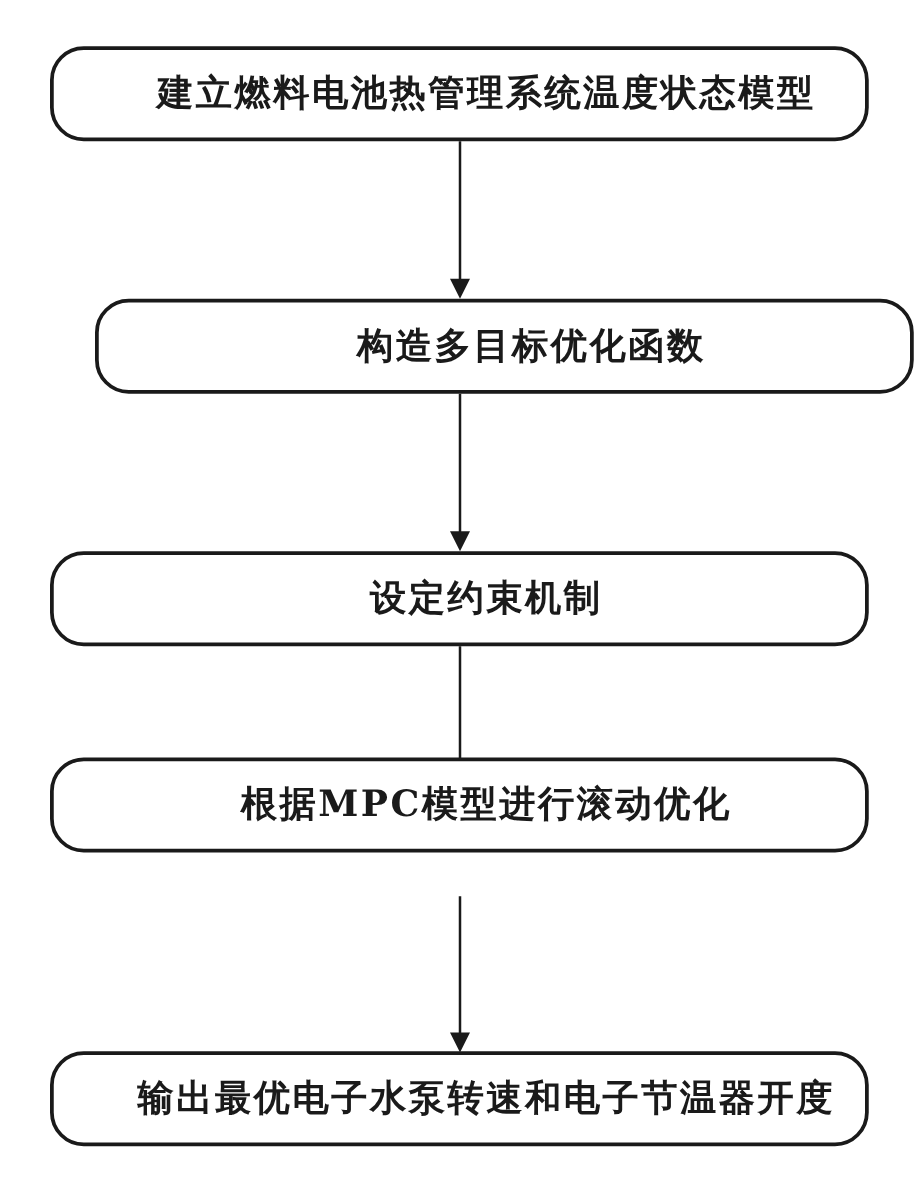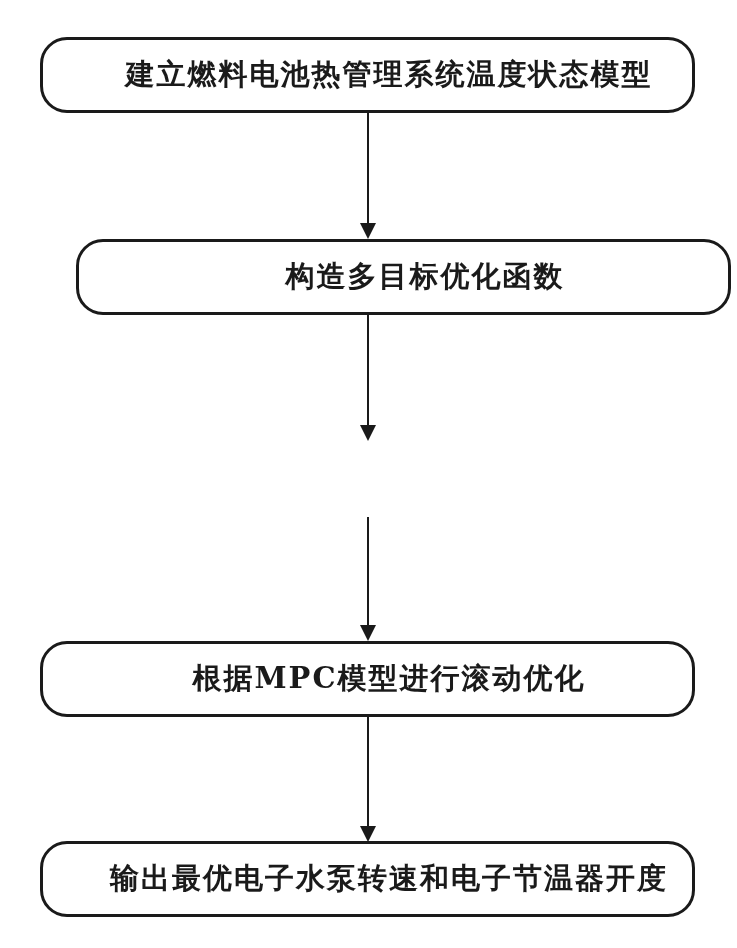--- a/index.html
+++ b/index.html
@@ -63,21 +63,21 @@
   }
   
   #arrow-1 { top: 113px; height: 126px; }
   #arrow-2 { top: 315px; height: 126px; }
   #arrow-3 { top: 517px; height: 124px; }
   #arrow-4 { top: 717px; height: 125px; }
   
   #step-1 { top: 37px; }
   #step-2 { top: 239px; margin-left: 36px; }
   #step-3 { top: 441px; }
-  #step-4 { top: 641px; justify-content: center; }
+  #step-4 { top: 606px; justify-content: center; }
   #step-5 { top: 841px; }
 </style>
 </head>
 <body>
 
 <div class="canvas">
 
   <div class="flow-box" id="step-1">
     <span class="flow-label">建立燃料电池热管理系统温度状态模型</span>
   </div>
@@ -89,20 +89,23 @@
 
   <div class="flow-box" id="step-2">
     <span class="flow-label">构造多目标优化函数</span>
   </div>
 
   <div class="flow-arrow" id="arrow-2">
     <div class="arrow-line"></div>
     <div class="arrow-head"></div>
   </div>
 
+  <div class="flow-box" id="step-3">
+    <span class="flow-label">设定约束机制</span>
+  </div>
 
   <div class="flow-arrow" id="arrow-3">
     <div class="arrow-line"></div>
     <div class="arrow-head"></div>
   </div>
 
   <div class="flow-box" id="step-4">
     <span class="flow-label">根据MPC模型进行滚动优化</span>
   </div>
 

